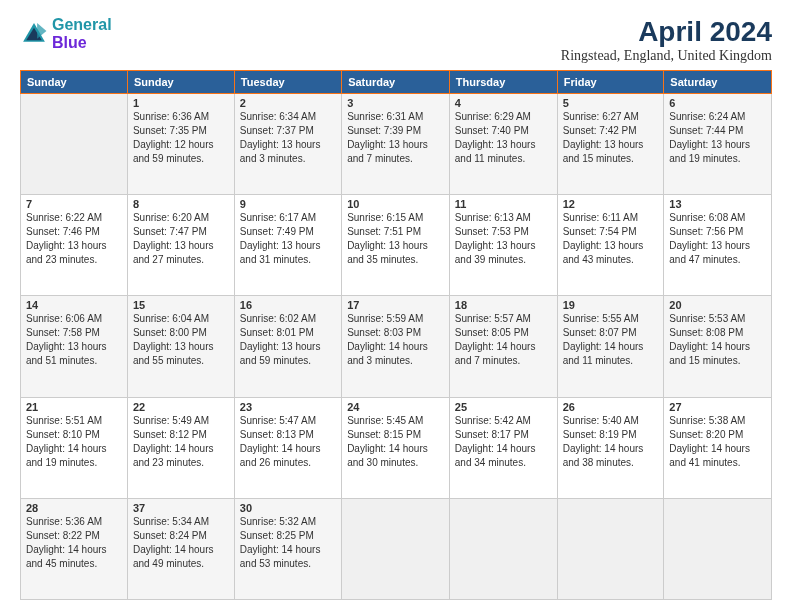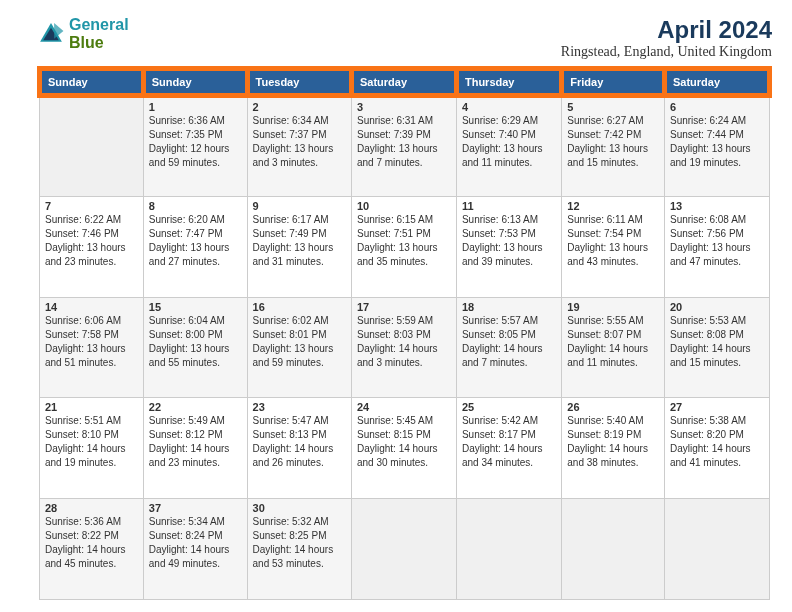--- a/index.html
+++ b/index.html
@@ -6,21 +6,21 @@
     body {
       font-family: Arial, sans-serif;
       background: #fff;
       width: 792px;
       height: 612px;
       overflow: hidden;
     }
     .page {
       width: 792px;
       height: 612px;
-      padding: 16px 20px 12px 37px;
+      padding: 16px 20px 12px 20px;
       display: flex;
       flex-direction: column;
     }
     .header {
       display: flex;
       justify-content: space-between;
       align-items: flex-start;
       margin-bottom: 6px;
     }
     .logo {
@@ -38,21 +38,21 @@
       color: #2196a8;
     }
     .logo-icon {
       width: 28px;
       height: 28px;
     }
     .title-block {
       text-align: right;
     }
     .month-title {
-      font-size: 24px;
+      font-size: 28px;
       font-weight: bold;
       color: #1a3a5c;
     }
     .location {
       font-size: 14px;
       color: #333;
       font-weight: normal;
       font-family: Liberation Serif, serif;
     }
     .calendar {
@@ -61,21 +61,21 @@
       width: 100%;
       font-size: 9.5px;
     }
     .calendar th {
       background: #2a6099;
       color: #fff;
       text-align: left;
       padding: 5px 6px;
       font-size: 11px;
       font-weight: bold;
-      border: 5px solid #f97316;
+      border: 1px solid #f97316;
     }
     .calendar td {
       border: 1px solid #ccc;
       vertical-align: top;
       padding: 3px 5px;
       width: 113px;
       height: 80px;
     }
     .calendar td.empty {
       background: #f9f9f9;
@@ -105,21 +105,21 @@
 <div class="page">
   <div class="header">
     <div class="logo">
       <svg class="logo-icon" viewBox="0 0 36 36">
         <polygon points="18,4 32,28 4,28" fill="#2196a8"></polygon>
         <polygon points="18,10 28,26 8,26" fill="#1a3a5c"></polygon>
         <polygon points="22,4 34,14 22,24" fill="#2196a8" opacity="0.7"></polygon>
       </svg>
       <div class="logo-text">
         <span>General</span><br>
-        <span style="color:#4d7c0f">Blue</span>
+        <span style="color:#6d28d9">Blue</span>
       </div>
     </div>
     <div class="title-block">
       <div class="month-title">April 2024</div>
       <div class="location">Ringstead, England, United Kingdom</div>
     </div>
   </div>
 
   <table class="calendar">
     <thead>

